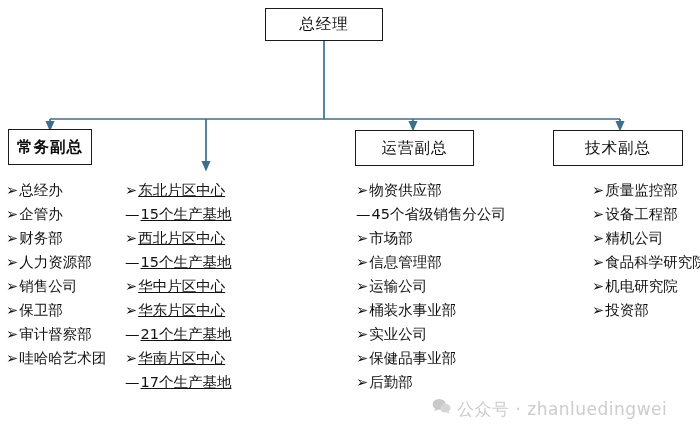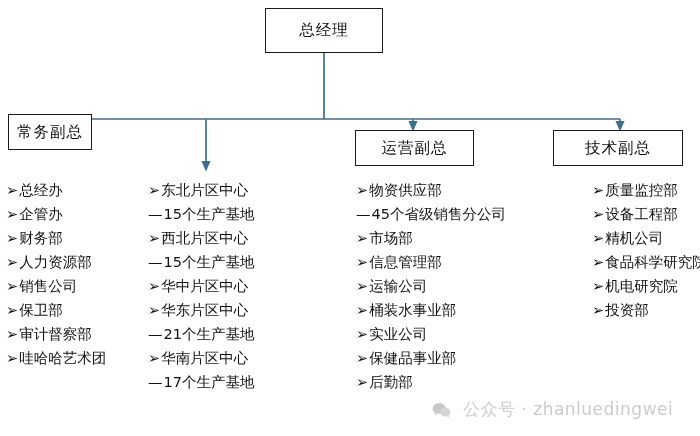--- a/index.html
+++ b/index.html
@@ -31,35 +31,35 @@
     border: 1.6px solid #1b1b1b;
     background: #ffffff;
     display: flex;
     align-items: center;
     justify-content: center;
     color: #0d0d0d;
     font-size: 15.5px;
     letter-spacing: 1px;
     white-space: nowrap;
   }
-  #node-root      { left: 265px; top: 8px;   width: 118px; height: 45px; }
-  #node-exec-vp   { left: 8px;   top: 114px; width: 84px;  height: 36px; }
+  #node-root      { left: 265px; top: 8px;   width: 118px; height: 33px; }
+  #node-exec-vp   { left: 8px;   top: 129px; width: 84px;  height: 36px; font-weight: bold; }
   #node-ops-vp    { left: 355px; top: 130px; width: 119px; height: 36px; }
   #node-tech-vp   { left: 553px; top: 130px; width: 130px; height: 36px; }
 
   
   .col {
     position: absolute;
     color: #111111;
     font-size: 14.5px;
     line-height: 24px;
     white-space: nowrap;
   }
   #col-exec { left: 6px;   top: 178px; }
-  #col-reg  { left: 148px; top: 178px; }
+  #col-reg  { left: 125px; top: 178px; text-decoration: underline; }
   #col-ops  { left: 356px; top: 178px; }
   #col-tech { left: 592px; top: 178px; }
 
   .li {
     display: block;
     height: 24px;
   }
   .li .bullet {
     display: inline-block;
     color: #111111;
@@ -71,22 +71,21 @@
   .li .txt {
     display: inline;
   }
 
   
   #watermark {
     position: absolute;
     left: 432px;
     top: 398px;
     display: flex;
-    align-items: center;
-    gap: 12px;
+    gap: 6px;
     color: #c9c9c9;
     font-size: 17px;
     letter-spacing: 0.5px;
     user-select: none;
   }
   #watermark .wm-text {
     color: #cccccc;
   }
   #watermark .wm-icon {
     display: inline-block;

